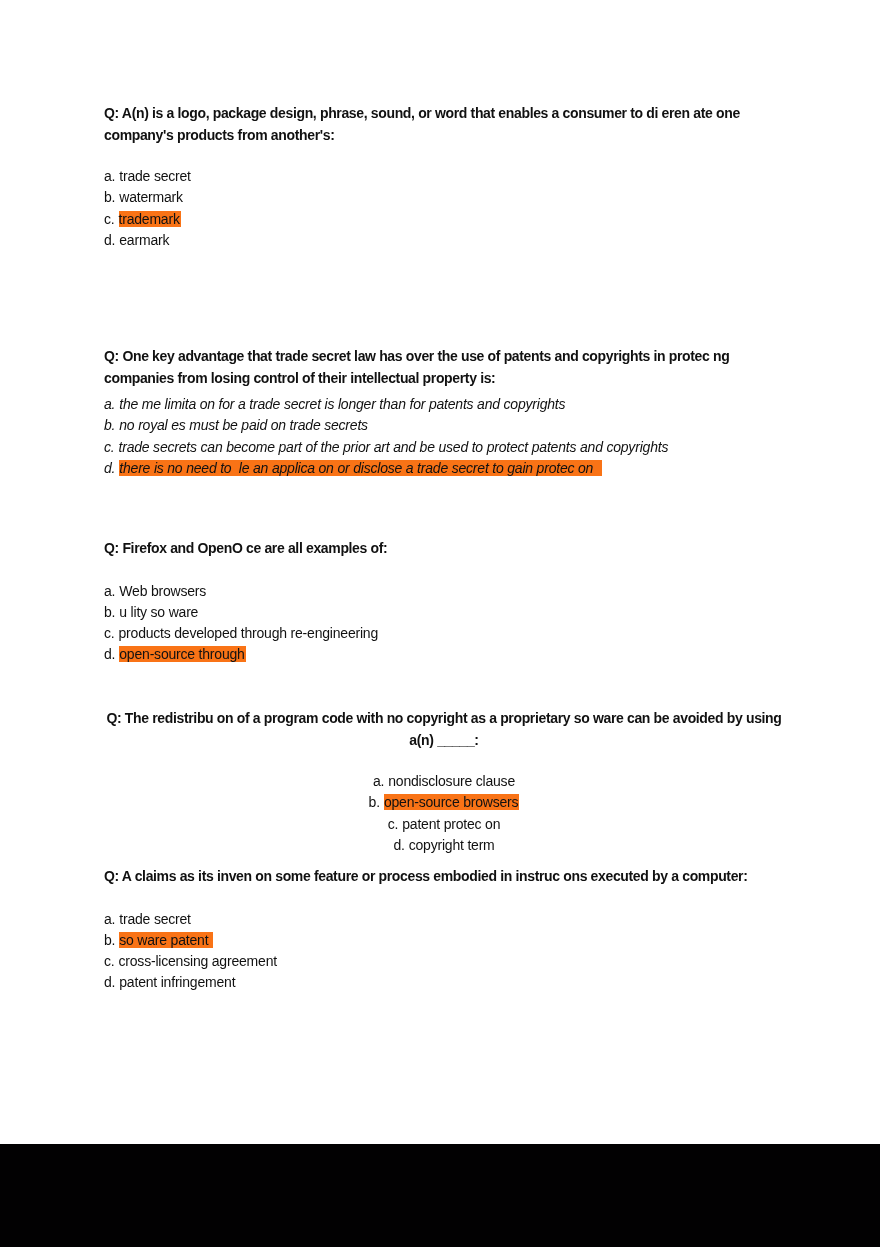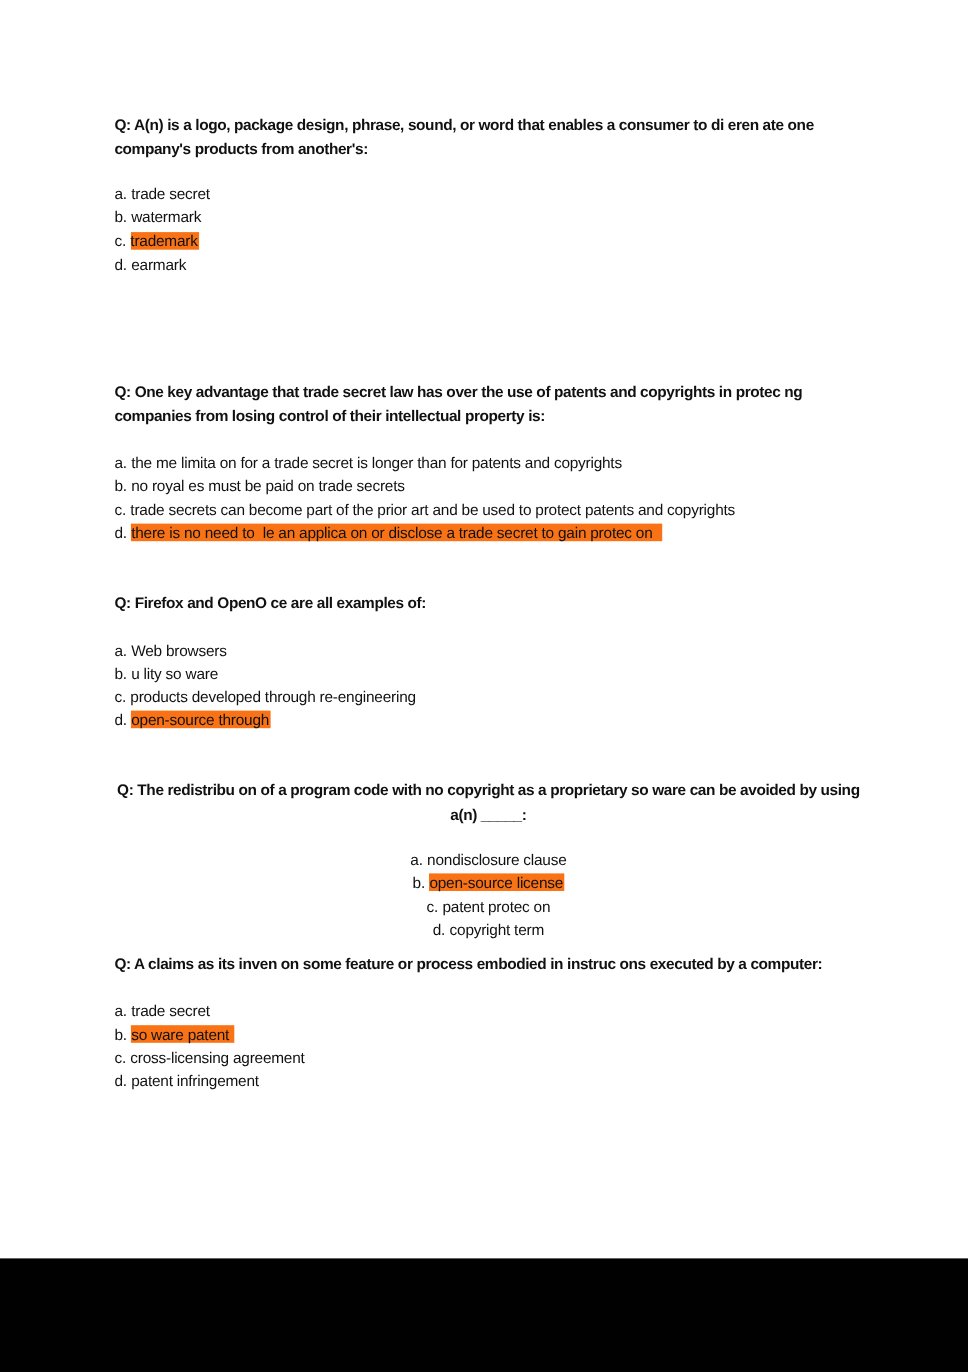--- a/index.html
+++ b/index.html
@@ -72,21 +72,21 @@
     <ul class="options" style="margin-top:20px;">
       <li class="option"><span class="letter">a.</span><span class="text">trade secret</span></li>
       <li class="option"><span class="letter">b.</span><span class="text">watermark</span></li>
       <li class="option"><span class="letter">c.</span><span class="text hl">trademark</span></li>
       <li class="option"><span class="letter">d.</span><span class="text">earmark</span></li>
     </ul>
   </section>
 
   <section class="question" style="top:346px;">
     <p class="q-text">Q: One key advantage that trade secret law has over the use of patents and copyrights in protec ng companies from losing control of their intellectual property is:</p>
-    <ul class="options" style="margin-top:21px;">
+    <ul class="options" style="margin-top:5px;font-style:italic;">
       <li class="option"><span class="letter">a.</span><span class="text">the  me limita on for a trade secret is longer than for patents and copyrights</span></li>
       <li class="option"><span class="letter">b.</span><span class="text">no royal es must be paid on trade secrets</span></li>
       <li class="option"><span class="letter">c.</span><span class="text">trade secrets can become part of the prior art and be used to protect patents and copyrights</span></li>
       <li class="option"><span class="letter">d.</span><span class="text hl" style="white-space:pre;">there is no need to  le an applica on or disclose a trade secret to gain protec on  </span></li>
     </ul>
   </section>
 
   <section class="question" style="top:538px;">
     <p class="q-text">Q: Firefox and OpenO ce are all examples of:</p>
     <ul class="options" style="margin-top:21px;">
@@ -94,21 +94,21 @@
       <li class="option"><span class="letter">b.</span><span class="text">u lity so ware</span></li>
       <li class="option"><span class="letter">c.</span><span class="text">products developed through re-engineering</span></li>
       <li class="option"><span class="letter">d.</span><span class="text hl">open-source through</span></li>
     </ul>
   </section>
 
   <section class="question" style="top:708px;text-align:center;">
     <p class="q-text">Q: The redistribu on of a program code with no copyright as a proprietary so ware can be avoided by using a(n) _____:</p>
     <ul class="options" style="margin-top:20px;">
       <li class="option"><span class="letter">a.</span><span class="text">nondisclosure clause</span></li>
-      <li class="option"><span class="letter">b.</span><span class="text hl">open-source license</span></li>
+      <li class="option"><span class="letter">b.</span><span class="text hl">open-source browsers</span></li>
       <li class="option"><span class="letter">c.</span><span class="text">patent protec on</span></li>
       <li class="option"><span class="letter">d.</span><span class="text">copyright term</span></li>
     </ul>
   </section>
 
   <section class="question" style="top:866px;">
     <p class="q-text" style="white-space:nowrap;">Q: A claims as its inven on some feature or process embodied in instruc ons executed by a computer:</p>
     <ul class="options" style="margin-top:21px;">
       <li class="option"><span class="letter">a.</span><span class="text">trade secret</span></li>
       <li class="option"><span class="letter">b.</span><span class="text hl" style="white-space:pre;">so ware patent </span></li>

